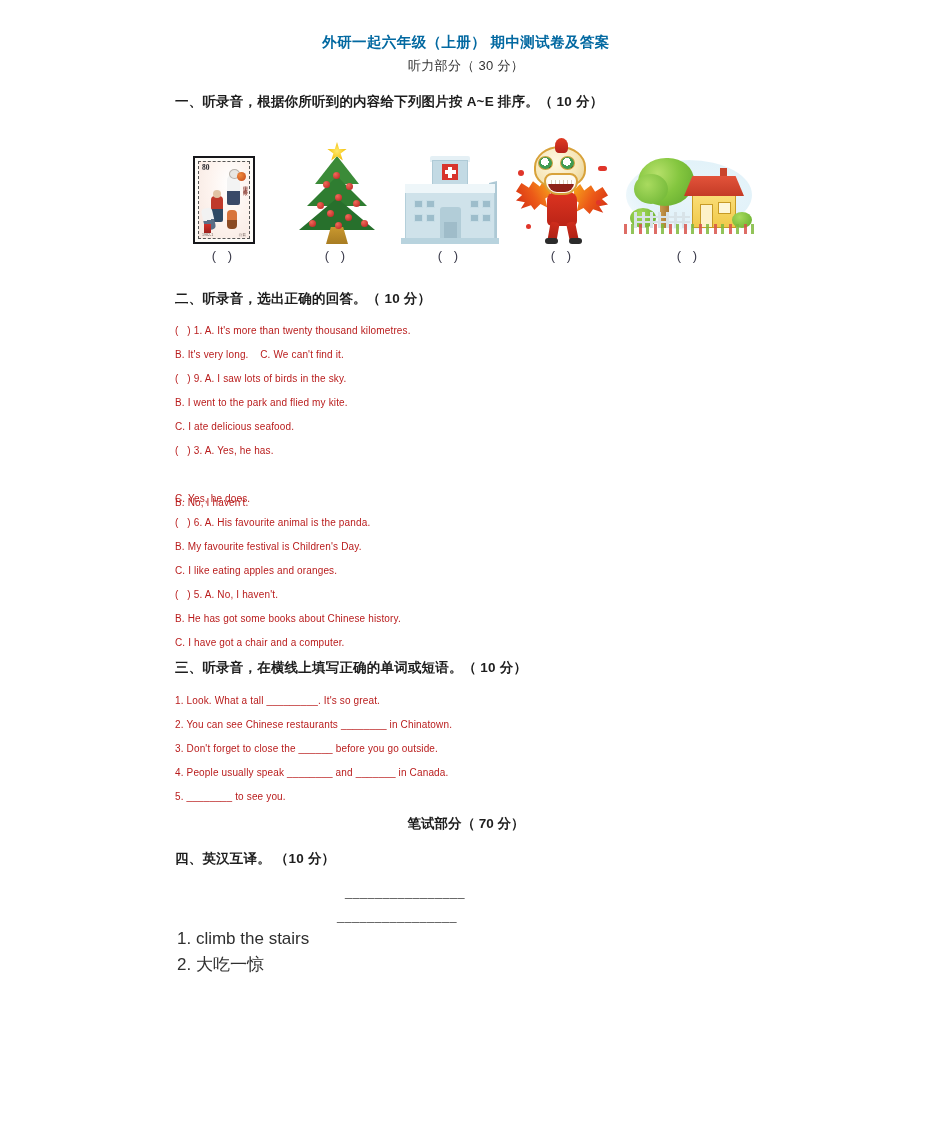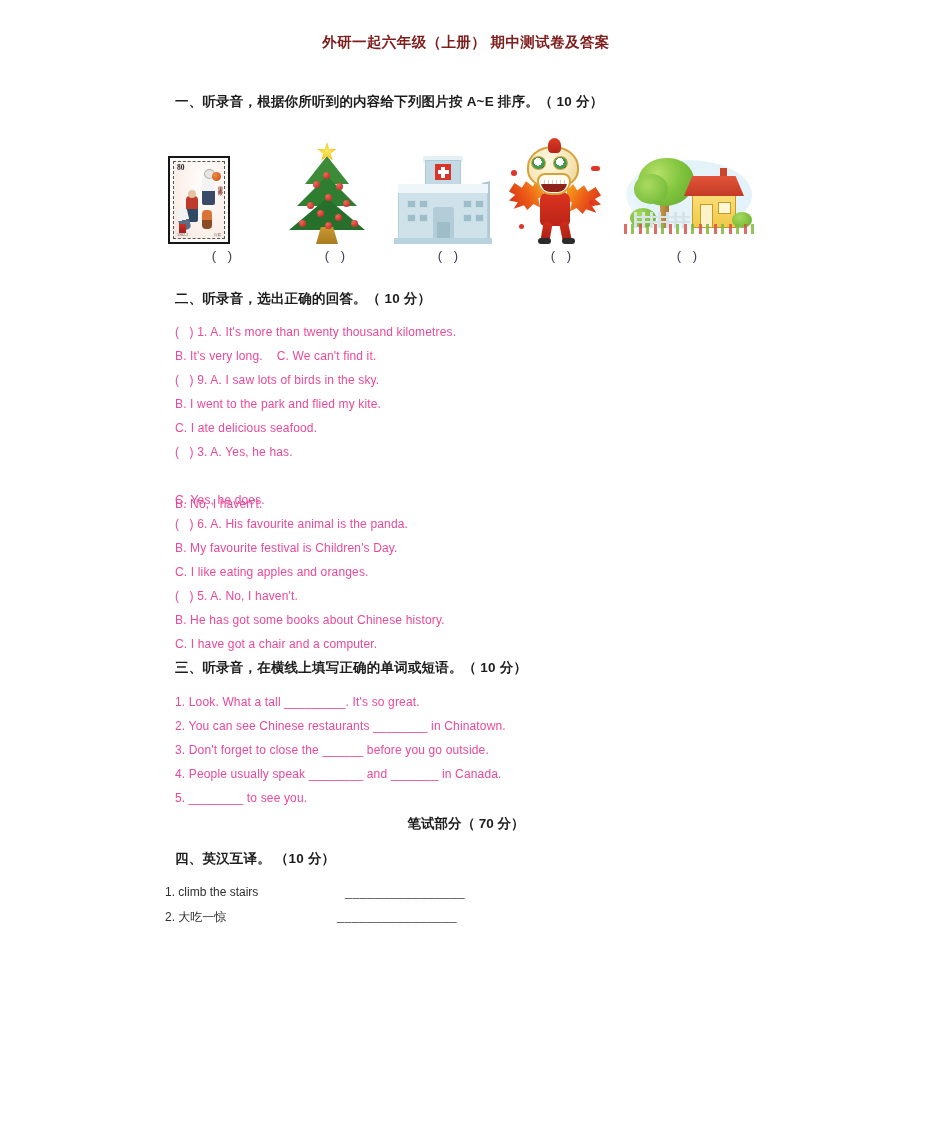--- a/index.html
+++ b/index.html
@@ -24,21 +24,21 @@
     background: #fff;
     box-sizing: border-box;
   }
 
   
   .doc-title {
     text-align: center;
     font-size: 14.5px;
     font-weight: bold;
     letter-spacing: 0.4px;
-    color: #7f1d1d;
+    color: #0369a1;
     position: absolute;
     left: 0; right: 0;
     top: 33px;
   }
   .doc-subtitle {
     text-align: center;
     font-size: 13px;
     color: #333;
     position: absolute;
     left: 0; right: 0;
@@ -71,20 +71,21 @@
     height: 112px;
     display: flex;
     align-items: flex-end;
     justify-content: space-between;
   }
   .pic-cell {
     width: 112px;
     height: 112px;
     display: flex;
     align-items: flex-end;
+    justify-content: center;
   }
   .bracket-row {
     position: absolute;
     left: 168px;
     top: 248px;
     width: 590px;
     display: flex;
     justify-content: space-between;
   }
   .bracket-cell {
@@ -92,31 +93,32 @@
     text-align: center;
     font-size: 13px;
     color: #3a3a4a;
     letter-spacing: 4px;
   }
 
   
   .qline {
     position: absolute;
     left: 175px;
-    font-size: 12px;
-    color: #ec4899;
+    font-size: 10px;
+    color: #b91c1c;
     letter-spacing: 0.15px;
     white-space: pre;
   }
   .tline-en {
     position: absolute;
-    left: 165px;
-    font-size: 12px;
+    left: 177px;
+    font-size: 17px;
     color: #2f2f2f;
     white-space: pre;
+    margin-top: 44px;
   }
   .tblank {
     position: absolute;
     font-size: 12.6px;
     color: #4a4a4a;
     letter-spacing: 0.5px;
   }
 
   
   
@@ -457,20 +459,21 @@
       #7fb93c 7px 10px, transparent 10px 15px);
     opacity: .85;
   }
 </style>
 </head>
 <body>
 
 <div class="page">
 
   <div class="doc-title">外研一起六年级（上册） 期中测试卷及答案</div>
+  <div class="doc-subtitle">听力部分（ 30 分）</div>
 
   <div class="section-heading" style="top:93px;">一、听录音，根据你所听到的内容给下列图片按    A~E 排序。（ 10 分）</div>
 
   <div class="pic-row">
 
     <div class="pic-cell">
       <div class="stamp">
         <div class="stamp-inner">
           <div class="stamp-val">80</div>
           <div class="stamp-figA"></div>

